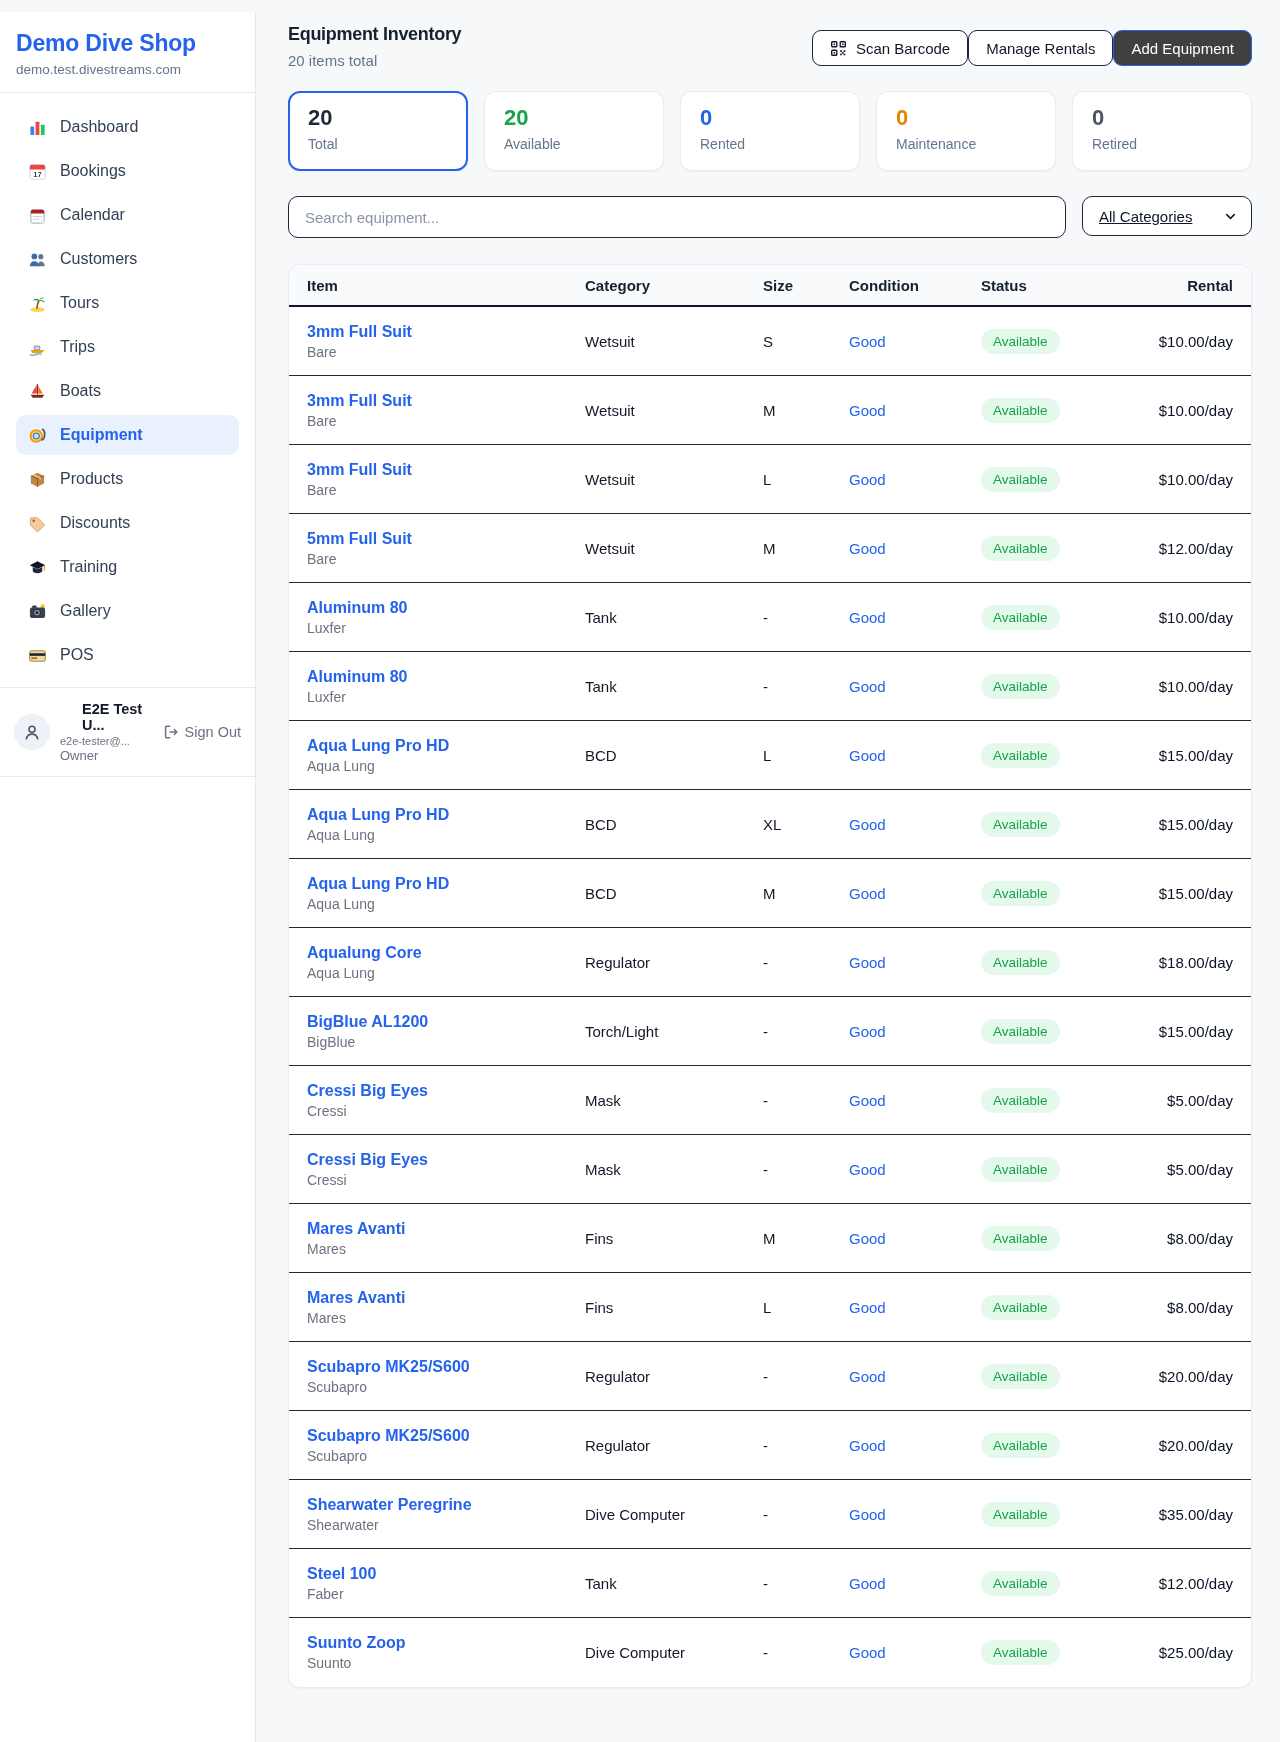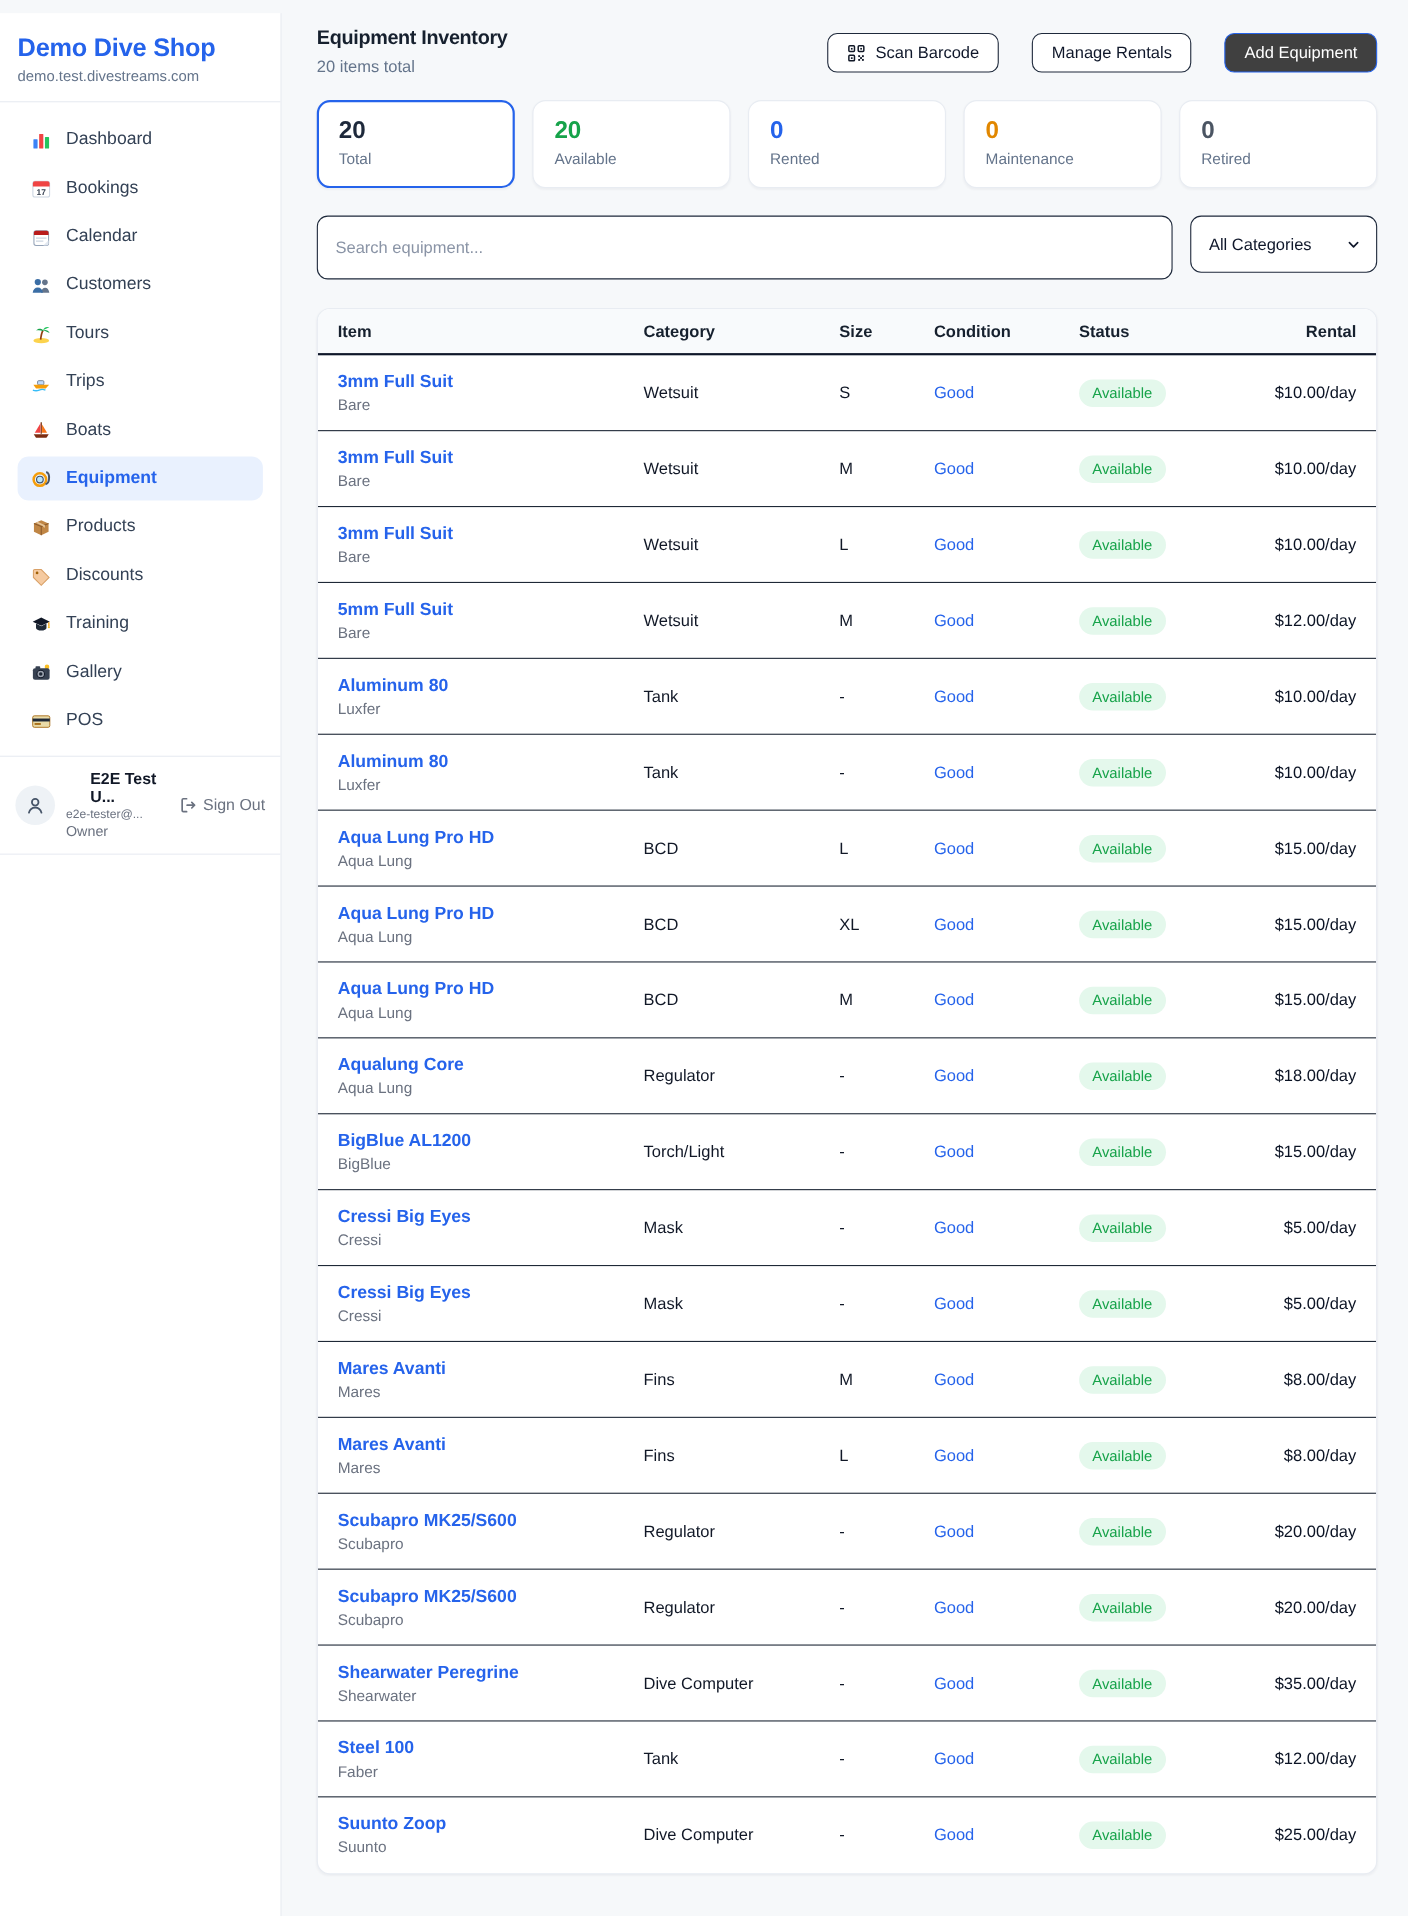--- a/index.html
+++ b/index.html
@@ -42,21 +42,21 @@
   .user-name { font-size:14.5px; font-weight:700; color:#111827;margin-left:22px; }
   .user-email { font-size:11px; color:#6b7280; margin-top:2px; }
   .user-role { font-size:13px; color:#6b7280; margin-top:1px; }
   .signout { display:flex; align-items:center; gap:5px; font-size:14.5px; color:#6b7280; cursor:pointer; white-space:nowrap;text-align:center; }
 
   
   .main { margin-left:256px; padding:24px 28px 34px 32px; }
   .page-head { display:flex; justify-content:space-between; align-items:flex-start; }
   .page-title { font-size:18px; font-weight:800; color:#16202e; letter-spacing:-0.3px; }
   .page-sub { font-size:15px; color:#64748b; margin-top:7px; }
-  .head-actions { display:flex; gap:30px; margin-top:6px; }
+  .head-actions { display:flex; gap:0; margin-top:6px; }
   .btn {
     display:flex; align-items:center; gap:9px; height:36px; padding:0 17px;
     border-radius:9px; font-size:15px; cursor:pointer; white-space:nowrap;
     background:#ffffff; border:1.5px solid #1e293b; color:#0f172a; font-weight:500;
   }
   .btn-primary { background:#404040; border:1.5px solid #2563eb; color:#ffffff; font-weight:400; }
 
   
   .stats { display:flex; gap:16px; margin-top:22px; }
   .stat-card {
@@ -66,29 +66,29 @@
   .stat-card.selected { border:2px solid #2563eb; padding:12px 18px; }
   .stat-value { font-size:22px; font-weight:700; }
   .stat-label { font-size:14px; color:#64748b; margin-top:5px; }
   .c-dark{color:#1e293b;} .c-green{color:#16a34a;} .c-blue{color:#2563eb;}
   .c-orange{color:#e18700;} .c-gray{color:#4b5563;}
 
   
   .filters { display:flex; gap:16px; margin-top:25px; }
   .search-wrap { flex:1 1 auto; }
   .search-input {
-    width:100%; height:58px; border:1.5px solid #1e293b; border-radius:10px;
+    width:100%; height:42px; border:1.5px solid #1e293b; border-radius:10px;
     padding:0 16px; font-size:15px; background:#ffffff; color:#14532d; outline:none;
     font-family:"Liberation Sans","DejaVu Sans",sans-serif;
   }
   .search-input::placeholder { color:#8a94a6; }
   .select {
-    width:170px; height:52px; border:1.5px solid #1e293b; border-radius:10px;
+    width:170px; height:40px; border:1.5px solid #1e293b; border-radius:10px;
     background:#ffffff; display:flex; align-items:center; justify-content:space-between;
-    padding:0 13px 0 16px; font-size:15px; font-weight:500; cursor:pointer;
+    padding:0 13px 0 16px; font-size:15px; font-weight:500; cursor:pointer;text-decoration:underline;
   }
 
   
   .table-card {
     margin-top:26px; background:#ffffff; border:1px solid #e8ecf2; border-radius:12px;
     box-shadow:0 1px 2px rgba(16,24,40,.04); overflow:hidden;
   }
   .tgrid { display:grid; grid-template-columns:278px 178px 86px 132px 155px 1fr; align-items:center; padding:0 18px; }
   .thead { height:42px; background:#f8fafc; border-bottom:2px solid #0f172a; }
   .th { font-size:15px; font-weight:700; color:#16202e; }

